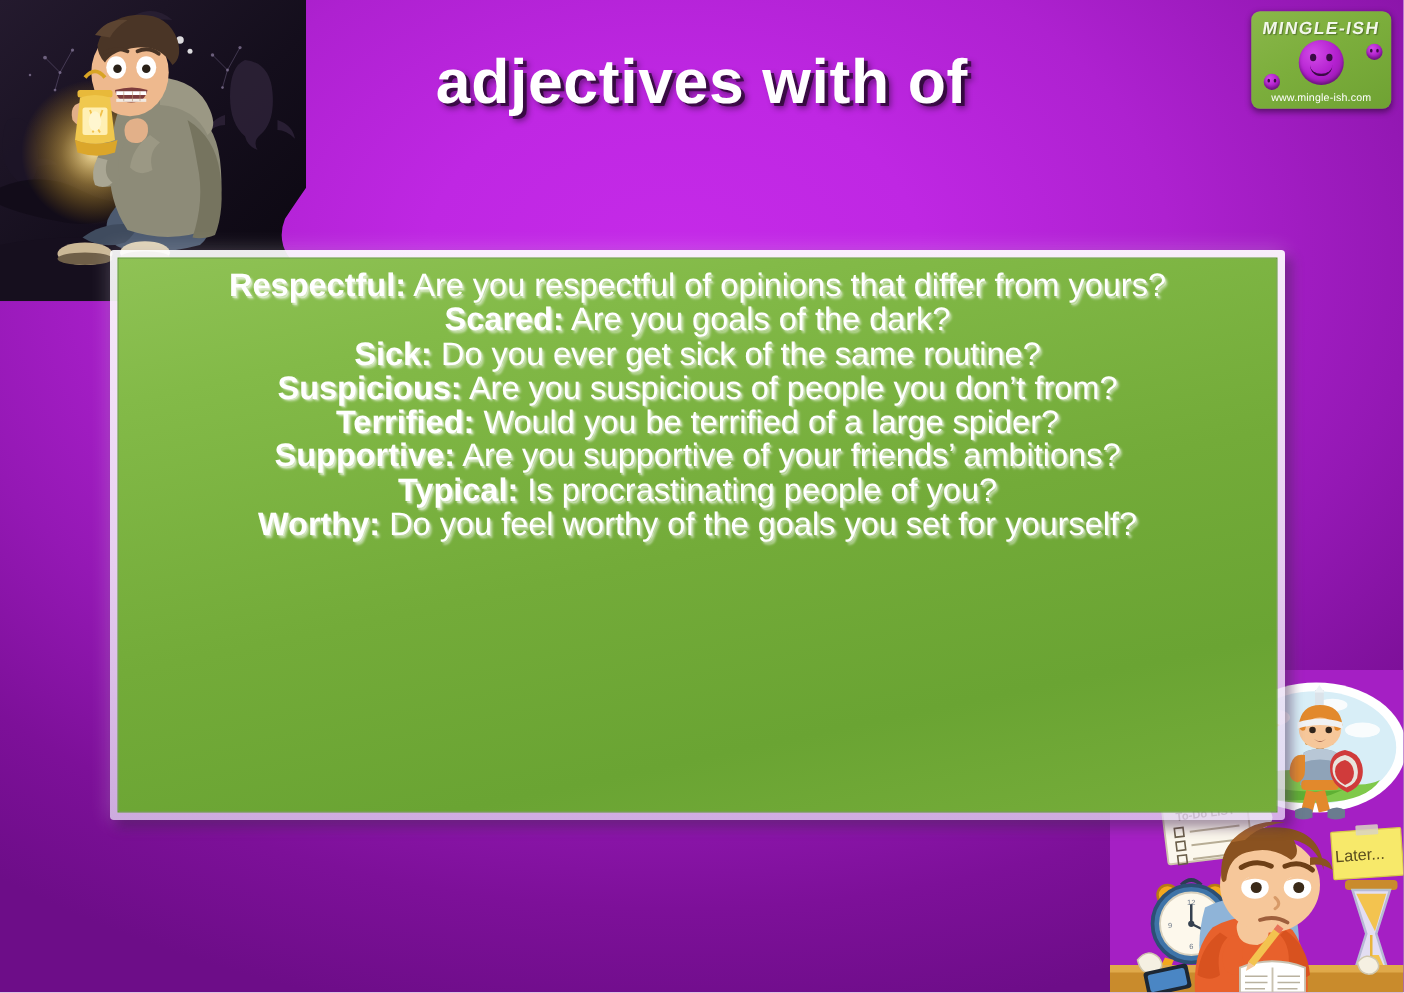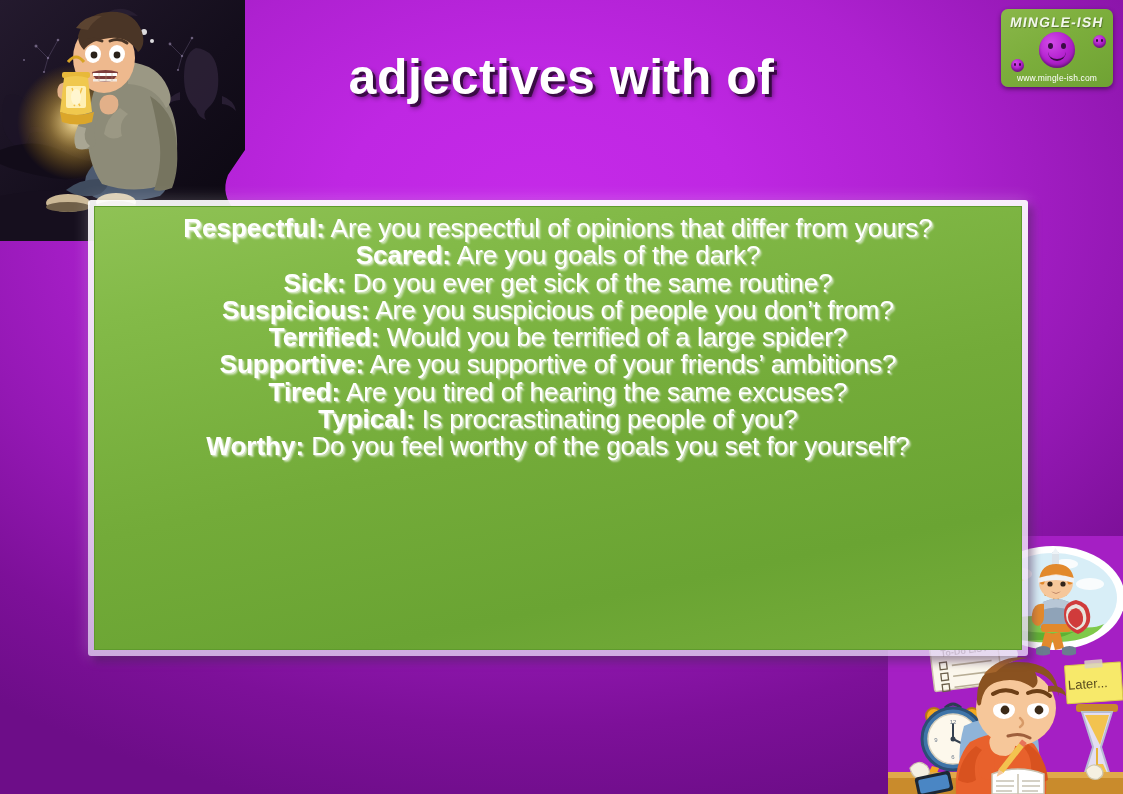--- a/index.html
+++ b/index.html
@@ -35,21 +35,20 @@
     text-align: center;
     font-size: 50px;
     font-weight: bold;
     color: #ffffff;
     letter-spacing: 0.5px;
     text-shadow:
       3px 3px 0px rgba(0,0,0,0.55),
       4px 4px 5px rgba(0,0,0,0.45);
     z-index: 12;
     pointer-events: none;
-    margin-top: 12px;
   }
 
   
   #cave-illustration {
     position: absolute;
     left: 0; top: 0;
     width: 245px;
     height: 241px;
     overflow: hidden;
     z-index: 9;
@@ -334,23 +333,20 @@
       <div class="q-line">
         <span class="adj">Suspicious:</span><span class="qtext"> Are you suspicious of people you don’t from?</span>
       </div>
       <div class="q-line">
         <span class="adj">Terrified:</span><span class="qtext"> Would you be terrified of a large spider?</span>
       </div>
       <div class="q-line">
         <span class="adj">Supportive:</span><span class="qtext"> Are you supportive of your friends’ ambitions?</span>
       </div>
       <div class="q-line">
-        <span class="adj">Tired:</span><span class="qtext"> Are you tired of hearing the same excuses?</span>
-      </div>
-      <div class="q-line">
         <span class="adj">Typical:</span><span class="qtext"> Is procrastinating people of you?</span>
       </div>
       <div class="q-line">
         <span class="adj">Worthy:</span><span class="qtext"> Do you feel worthy of the goals you set for yourself?</span>
       </div>
 
     </div>
   </div>
 
   <div id="student-illustration">

